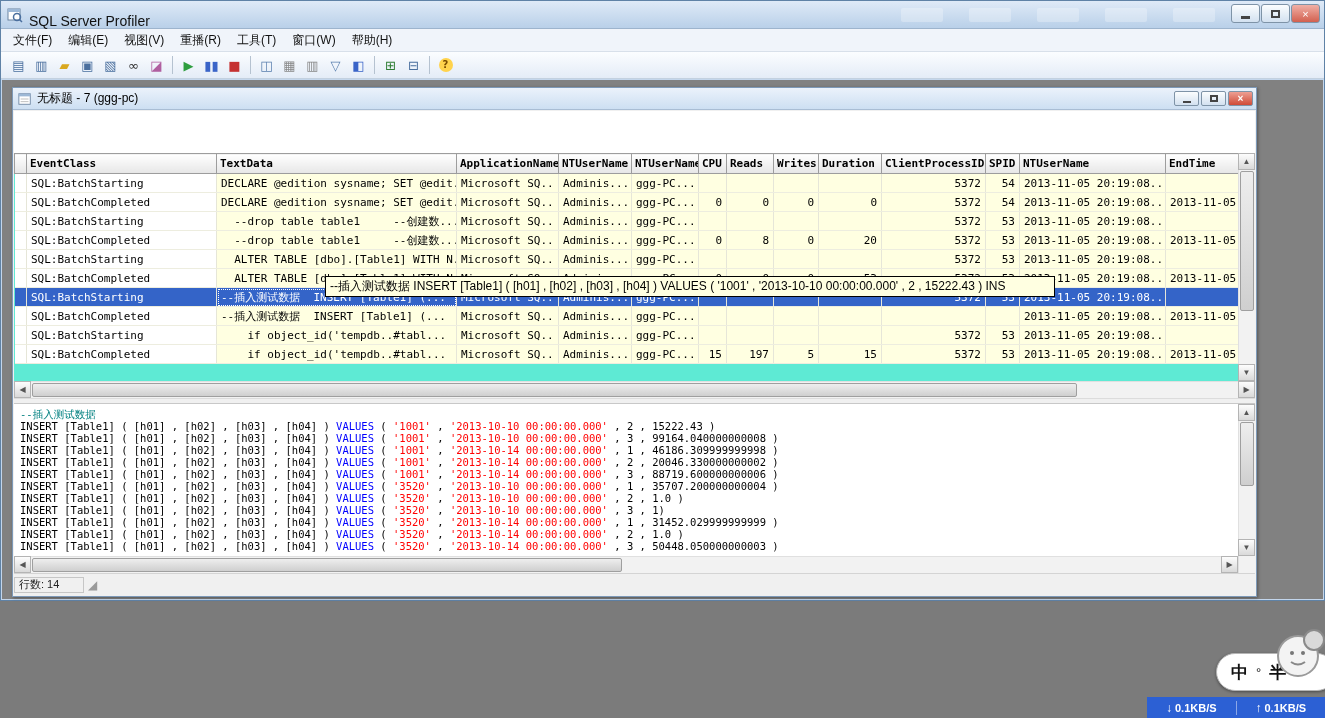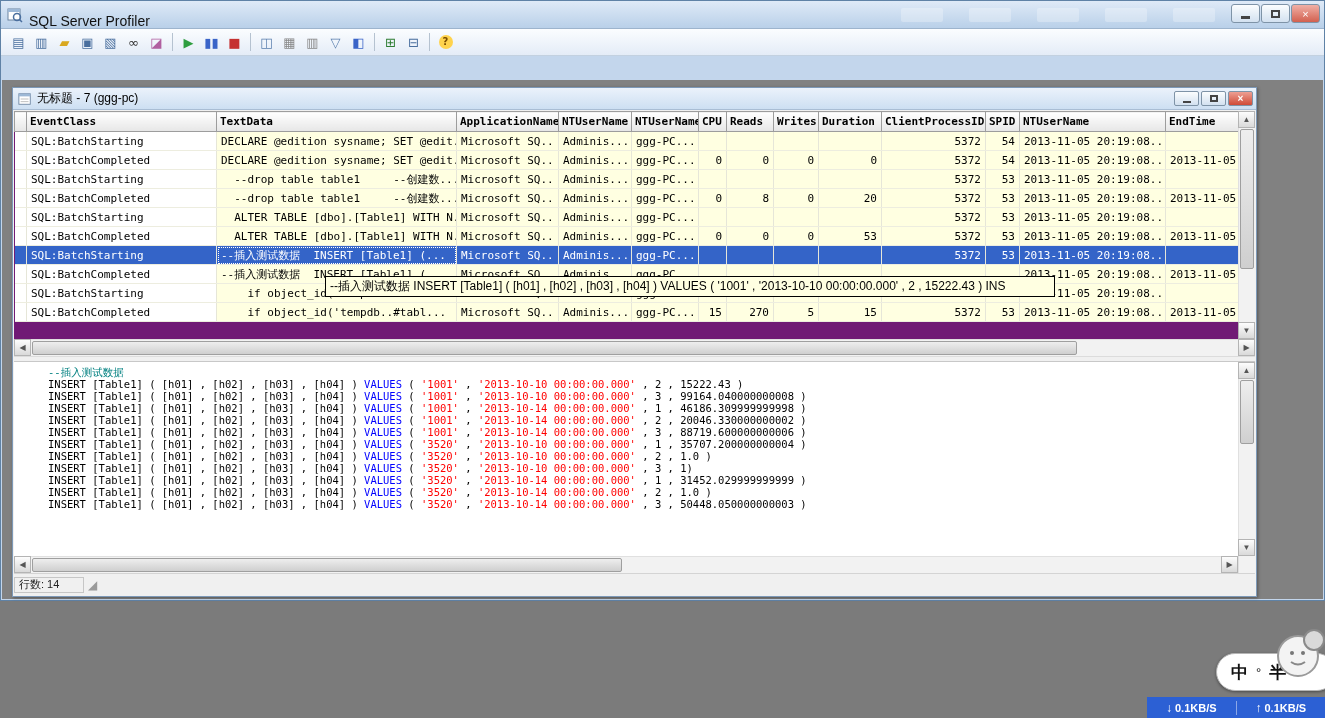--- a/index.html
+++ b/index.html
@@ -38,39 +38,39 @@
   .child-title { font-size:12px; color:#000; margin-left:5px; }
   .child-controls { position:absolute; right:3px; top:3px; display:flex; }
   .cbtn { width:25px; height:15px; border:1px solid #7e93a7; border-radius:2px; margin-left:2px;
           background:linear-gradient(#fbfdfe,#d3e1f0); display:flex; align-items:center; justify-content:center; font-size:10px; color:#333; }
   .cbtn.close { background:linear-gradient(#ee9f93,#cf4b38); color:#fff; font-weight:bold; }
   .cglyph-min { width:8px; height:2px; background:#444; margin-top:6px; }
   .cglyph-max { width:8px; height:7px; border:2px solid #444; }
   .child-body { position:absolute; left:1px; right:1px; top:23px; bottom:1px; background:#fff; display:flex; flex-direction:column; }
 
   
-  .grid-wrap { height:228px; position:relative; background:#701a75; overflow:hidden; }
+  .grid-wrap { height:228px; position:relative; background:#5eead4; overflow:hidden;margin-top:42px; }
   table.grid { border-collapse:collapse; table-layout:fixed; width:1225px; font-family:"DejaVu Sans Mono","Liberation Mono",monospace; font-size:11px; }
   table.grid th { height:20px; background:linear-gradient(#ffffff,#e6e6e6); border:1px solid #9d9d9d; font-weight:bold; text-align:left; padding:0 3px; white-space:pre; overflow:hidden; }
   table.grid td { height:19px; border-right:1px solid #e6e6d8; border-bottom:1px solid #ededdf; padding:0 4px; white-space:pre; overflow:hidden; background:#fff; }
   table.grid td.tint { background:#ffffe1; }
   table.grid tr.sel td { background:#3464c8; color:#fff; }
   table.grid td.focus { outline:1px dotted #fff; outline-offset:-2px; }
 
   
   .sb-v { position:absolute; right:0; top:0; width:17px; background:#f2f2f2; border-left:1px solid #e0e0e0; }
   .sb-h { height:17px; background:#f2f2f2; border-top:1px solid #e0e0e0; position:relative; }
   .sb-btn { position:absolute; width:17px; height:17px; background:linear-gradient(#fdfdfd,#d9d9d9); border:1px solid #b4b4b4; color:#555; font-size:8px; display:flex; align-items:center; justify-content:center; }
   .sb-thumb { position:absolute; background:linear-gradient(#eee,#cfcfcf); border:1px solid #9f9f9f; border-radius:2px; }
 
   .splitter { height:6px; background:#f0f0f0; border-top:1px solid #dcdcdc; border-bottom:1px solid #c8c8c8; }
 
   
   .sqlpane { flex:1; position:relative; background:#fff; overflow:hidden; }
-  .sql-text { position:absolute; left:6px; top:4px; right:20px; bottom:20px; font-size:10.5px; line-height:12px;margin-left:28px; }
+  .sql-text { position:absolute; left:6px; top:4px; right:20px; bottom:20px; font-size:10.5px; line-height:12px; }
   .sql-line { white-space:pre; }
   .sql-comment { color:#008080; }
   .sql-kw { color:#0000ff; }
   .sql-str { color:#ff0000; }
 
   
   .statusbar { height:22px; background:#f0f0f0; border-top:1px solid #d4d4d4; display:flex; align-items:center; font-size:11px; color:#222; }
   .status-left { flex:1; padding-left:8px; }
   .status-rows { width:70px; height:16px; border:1px solid #c6c6c6; display:flex; align-items:center; padding-left:4px; margin-right:4px; }
   .grip { width:16px; height:16px; color:#9a9a9a; font-size:12px; line-height:16px; }
@@ -115,20 +115,29 @@
         </div>
       <div class="wbtn">
           <span class="glyph-max"></span>
         </div>
       <div class="wbtn close">
           <span>×</span>
         </div>
     </div>
   </div>
 
+  <div class="menubar">
+      <span class="menu-item">文件(F)</span>
+      <span class="menu-item">编辑(E)</span>
+      <span class="menu-item">视图(V)</span>
+      <span class="menu-item">重播(R)</span>
+      <span class="menu-item">工具(T)</span>
+      <span class="menu-item">窗口(W)</span>
+      <span class="menu-item">帮助(H)</span>
+    </div>
 
   <div class="toolbar">
       <span class="tb-btn">
         <span class="tb-glyph" style="color: rgb(74, 111, 158);">▤</span>
       </span>
       <span class="tb-btn">
         <span class="tb-glyph" style="color: rgb(74, 111, 158);">▥</span>
       </span>
       <span class="tb-btn">
         <span class="tb-glyph" style="color: rgb(217, 168, 32);">▰</span>
@@ -392,21 +401,21 @@
                   <td class="tint"></td>
                 </tr>
                 <tr>
                   <td></td>
                   <td>SQL:BatchCompleted</td>
                   <td class="tint">    if object_id('tempdb..#tabl...</td>
                   <td class="tint">Microsoft SQ..</td>
                   <td class="tint">Adminis...</td>
                   <td class="tint">ggg-PC...</td>
                   <td class="tint" style="text-align: right;">15</td>
-                  <td class="tint" style="text-align: right;">270</td>
+                  <td class="tint" style="text-align: right;">197</td>
                   <td class="tint" style="text-align: right;">5</td>
                   <td class="tint" style="text-align: right;">15</td>
                   <td class="tint" style="text-align: right;">5372</td>
                   <td class="tint" style="text-align: right;">53</td>
                   <td class="tint">2013-11-05 20:19:08...</td>
                   <td class="tint">2013-11-05...</td>
                 </tr>
               </tbody>
             </table>
           <div class="sb-v" style="height:228px">

